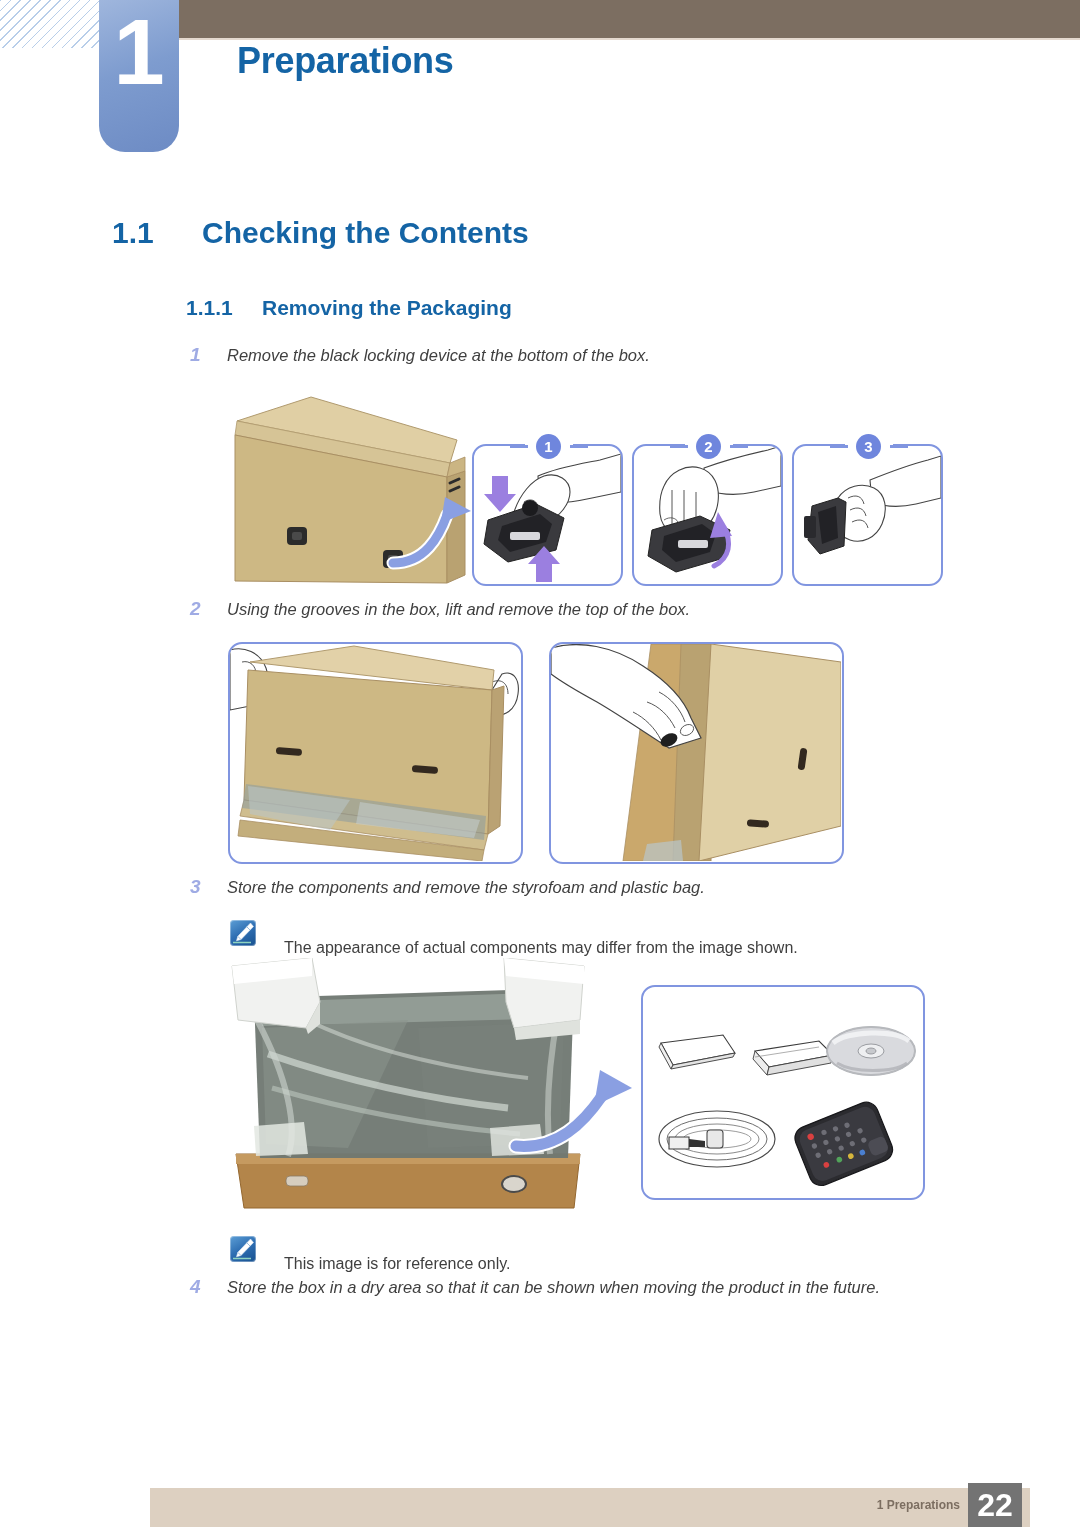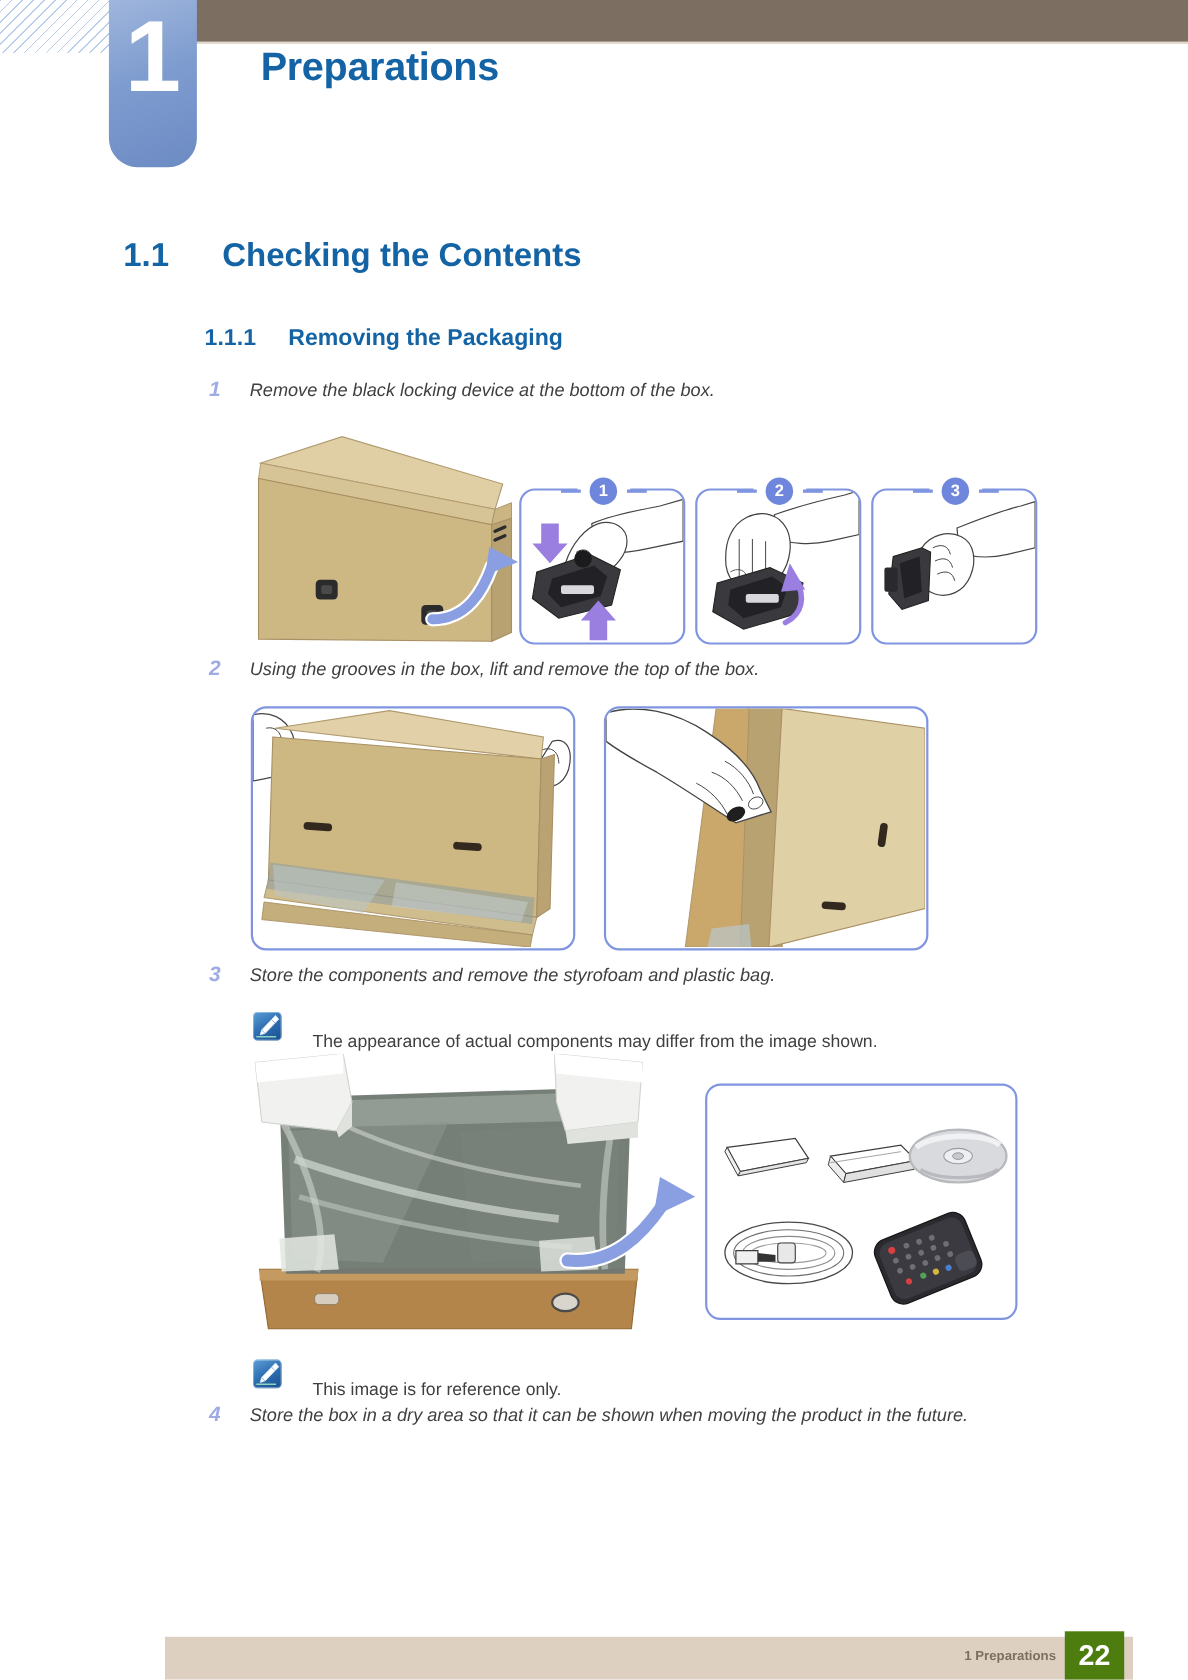--- a/index.html
+++ b/index.html
@@ -175,23 +175,23 @@
     right: 120px; top: 1498px;
     font-size: 12px;
     color: #7c6e61;
     font-weight: bold;
     white-space: nowrap;
   }
   .footer-page {
     position: absolute;
     left: 968px; top: 1483px;
     width: 54px; height: 44px;
-    background: #4d7c0f;
+    background: #737373;
     color: #ffffff;
-    font-size: 26px;
+    font-size: 32px;
     font-weight: bold;
     text-align: center;
     line-height: 44px;
   }
 
   svg { display: block; }
 </style>
 </head>
 <body>
 

